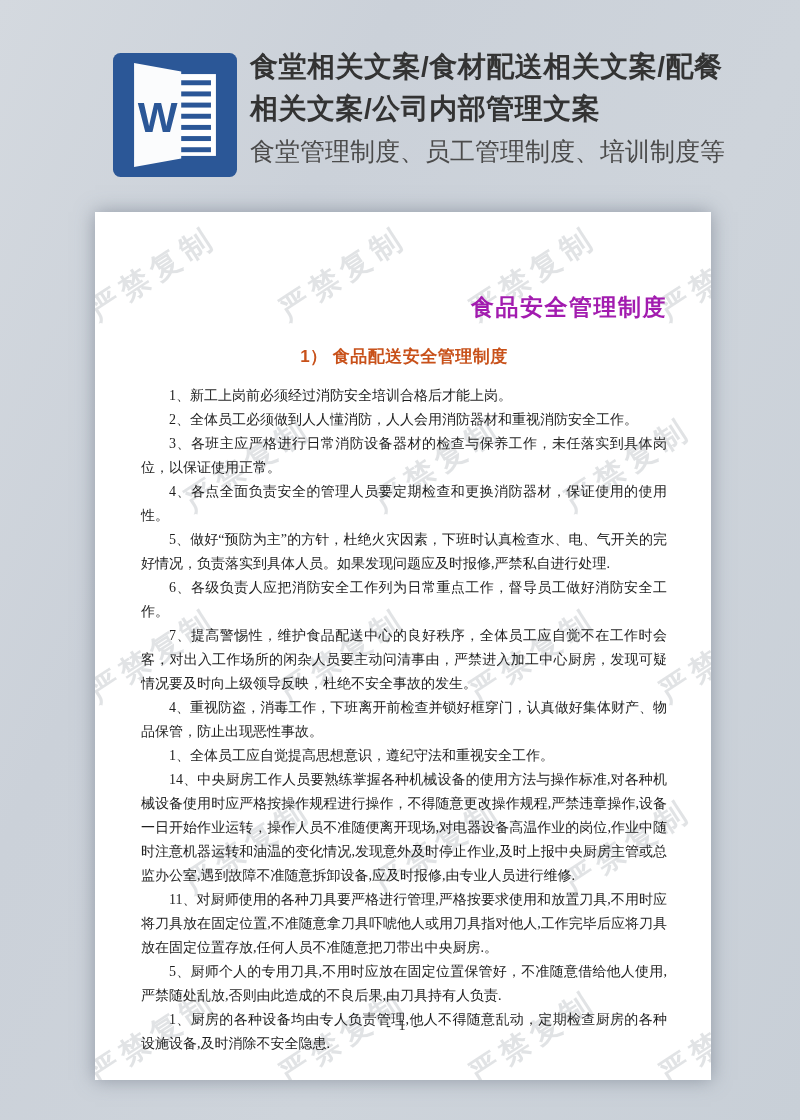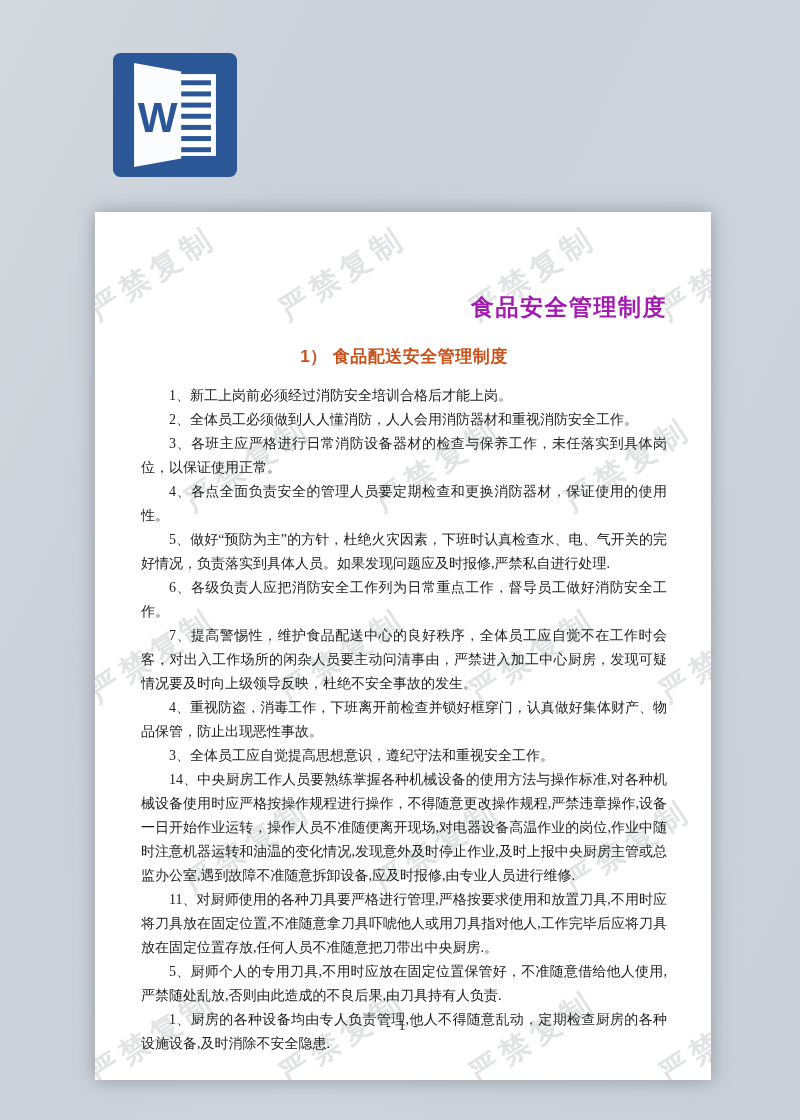--- a/index.html
+++ b/index.html
@@ -84,20 +84,27 @@
         <rect x="50" y="49" width="29" height="4"></rect>
         <rect x="50" y="58" width="29" height="4"></rect>
         <rect x="50" y="67" width="29" height="4"></rect>
         <rect x="50" y="76" width="29" height="4"></rect>
       </g>
       <polygon points="17,8 55,15 55,85 17,92" fill="#fbfcfd"></polygon>
       <text x="36" y="64" text-anchor="middle" font-size="34" font-weight="bold" font-family="Liberation Sans, sans-serif" fill="#2b5797">W</text>
     </svg>
   </div>
 
+  <div class="header-text">
+    <div class="header-title">
+      <div>食堂相关文案/食材配送相关文案/配餐</div>
+      <div>相关文案/公司内部管理文案</div>
+    </div>
+    <div class="header-subtitle">食堂管理制度、员工管理制度、培训制度等</div>
+  </div>
 
   <div class="page">
     <div class="watermark-layer">
         <span class="wm" style="left: 58px; top: 62px;">严禁复制</span>
         <span class="wm" style="left: 248px; top: 62px;">严禁复制</span>
         <span class="wm" style="left: 438px; top: 62px;">严禁复制</span>
         <span class="wm" style="left: 628px; top: 62px;">严禁复制</span>
         <span class="wm" style="left: 153px; top: 253px;">严禁复制</span>
         <span class="wm" style="left: 343px; top: 253px;">严禁复制</span>
         <span class="wm" style="left: 533px; top: 253px;">严禁复制</span>
@@ -117,21 +124,21 @@
     <h2 class="section-heading">1） 食品配送安全管理制度</h2>
     <div class="body-text">
         <p>1、新工上岗前必须经过消防安全培训合格后才能上岗。</p>
         <p>2、全体员工必须做到人人懂消防，人人会用消防器材和重视消防安全工作。</p>
         <p>3、各班主应严格进行日常消防设备器材的检查与保养工作，未任落实到具体岗位，以保证使用正常。</p>
         <p>4、各点全面负责安全的管理人员要定期检查和更换消防器材，保证使用的使用性。</p>
         <p>5、做好“预防为主”的方针，杜绝火灾因素，下班时认真检查水、电、气开关的完好情况，负责落实到具体人员。如果发现问题应及时报修,严禁私自进行处理.</p>
         <p>6、各级负责人应把消防安全工作列为日常重点工作，督导员工做好消防安全工作。</p>
         <p>7、提高警惕性，维护食品配送中心的良好秩序，全体员工应自觉不在工作时会客，对出入工作场所的闲杂人员要主动问清事由，严禁进入加工中心厨房，发现可疑情况要及时向上级领导反映，杜绝不安全事故的发生。</p>
         <p>4、重视防盗，消毒工作，下班离开前检查并锁好框穿门，认真做好集体财产、物品保管，防止出现恶性事故。</p>
-        <p>3、全体员工应自觉提高思想意识，遵纪守法和重视安全工作。</p>
+        <p>1、全体员工应自觉提高思想意识，遵纪守法和重视安全工作。</p>
         <p>14、中央厨房工作人员要熟练掌握各种机械设备的使用方法与操作标准,对各种机械设备使用时应严格按操作规程进行操作，不得随意更改操作规程,严禁违章操作,设备一日开始作业运转，操作人员不准随便离开现场,对电器设备高温作业的岗位,作业中随时注意机器运转和油温的变化情况,发现意外及时停止作业,及时上报中央厨房主管或总监办公室,遇到故障不准随意拆卸设备,应及时报修,由专业人员进行维修.</p>
         <p>11、对厨师使用的各种刀具要严格进行管理,严格按要求使用和放置刀具,不用时应将刀具放在固定位置,不准随意拿刀具吓唬他人或用刀具指对他人,工作完毕后应将刀具放在固定位置存放,任何人员不准随意把刀带出中央厨房.。</p>
         <p>5、厨师个人的专用刀具,不用时应放在固定位置保管好，不准随意借给他人使用,严禁随处乱放,否则由此造成的不良后果,由刀具持有人负责.</p>
         <p>1、厨房的各种设备均由专人负责管理,他人不得随意乱动，定期检查厨房的各种设施设备,及时消除不安全隐患.</p>
       </div>
     <div class="page-number">- 1 -</div>
   </div>
 
 </div>
 

